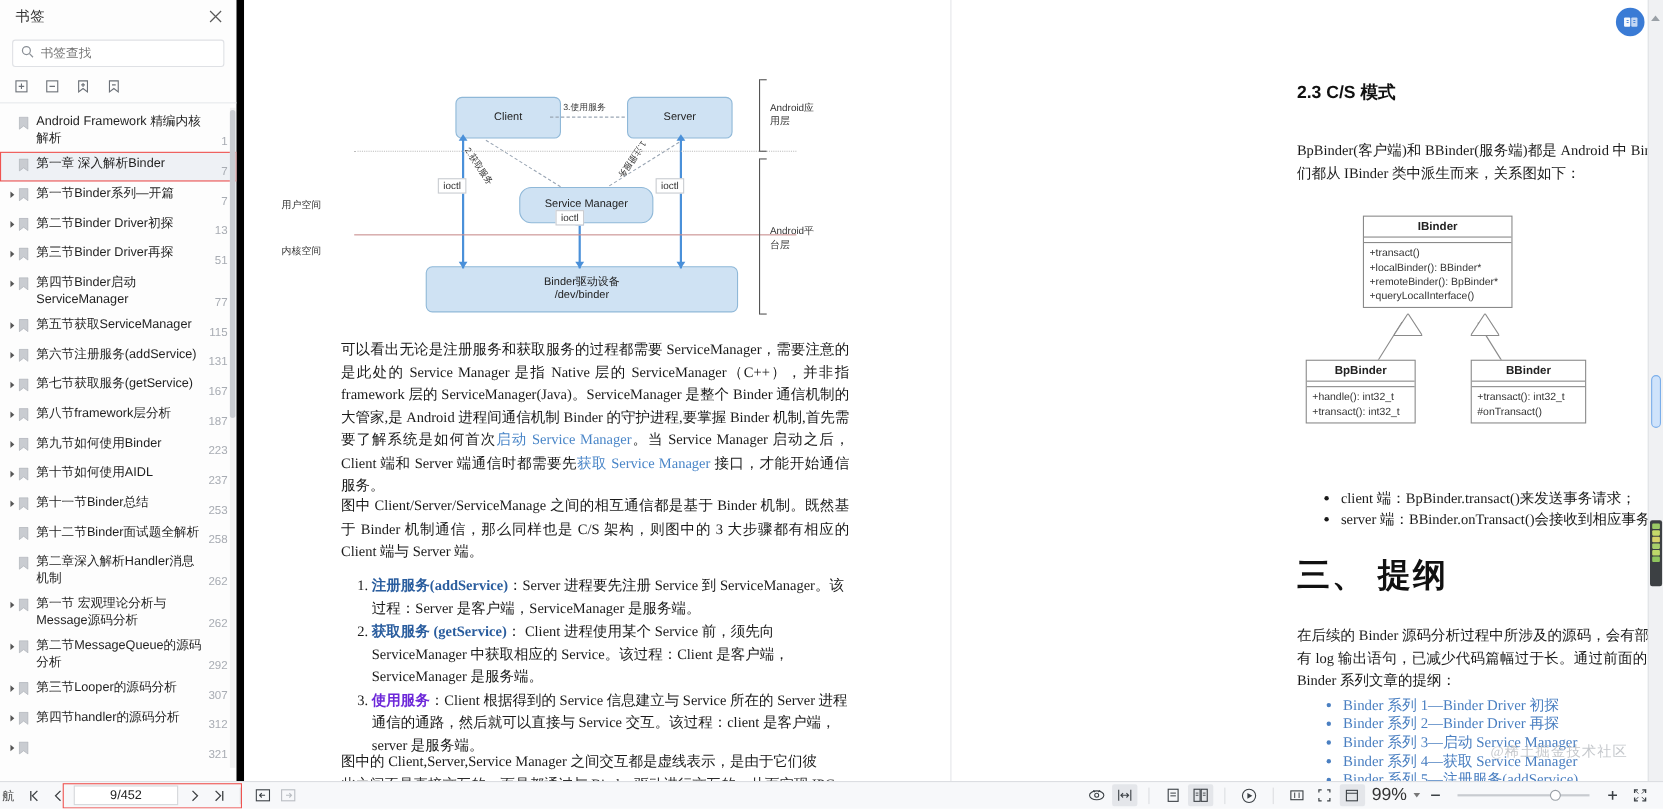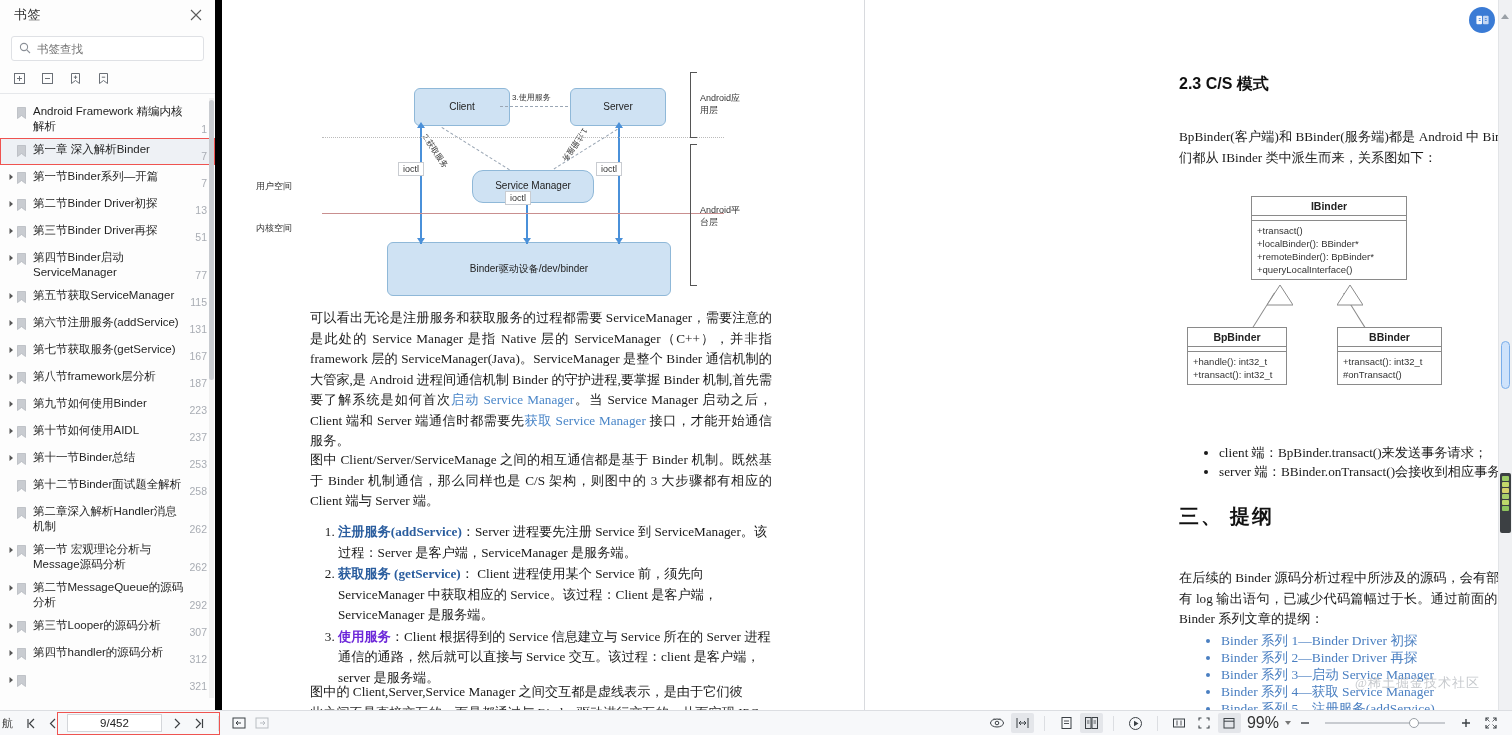--- a/index.html
+++ b/index.html
@@ -147,21 +147,21 @@
     line-height: 20.5px; color: #1a1a1a; margin-bottom: 1px;
   }
   .ol-list li b { color: #2a5d9e; }
 
   
   .h2-title {
     position: absolute; font-size: 16px; font-weight: bold; color: #111;
     font-family: "Liberation Sans", sans-serif;
   }
   .h1-title {
-    position: absolute; font-size: 20px; color: #111;
+    position: absolute; font-size: 30px; color: #111;
     font-family: "Liberation Serif", serif; letter-spacing: 2px;
   }
   .uml { position: absolute; }
   .ubox { position: absolute; border: 1px solid #8a8a8a; background: #fff; }
   .ubox .utitle {
     text-align: center; font-size: 10.5px; font-weight: bold; color: #222;
     padding: 3px 0; border-bottom: 1px solid #8a8a8a;
   }
   .ubox .uspacer { height: 5px; border-bottom: 1px solid #8a8a8a; }
   .ubox .umethods { padding: 3px 5px; font-size: 9.5px; line-height: 13px; color: #333; }
@@ -510,21 +510,21 @@
   <div id="doc-view">
     <div class="page-gap"></div>
 
     <div class="page" id="page-left">
 
       <div class="diagram">
 
         <div class="dbox" style="left:80px; top:18px; width:96px; height:38px;margin-left:12px;">Client</div>
         <div class="dbox" style="left:248px; top:18px; width:96px; height:38px;">Server</div>
         <div class="dbox" style="left:150px; top:100px; width:122px; height:33px;border-radius:11px;">Service Manager</div>
-        <div class="dbox" style="left:65px; top:172px; width:284px; height:54px; flex-direction:row;">
+        <div class="dbox" style="left:65px; top:172px; width:284px; height:42px; flex-direction:column;">
           <span>Binder驱动设备</span>
           <span>/dev/binder</span>
         </div>
 
         <div class="dlabel" style="left:190px; top:22px;">3.使用服务</div>
         <div class="dlabel" style="left:107px; top:62px; transform:rotate(56deg); transform-origin:0 0;">2.获取服务</div>
         <div class="dlabel" style="left:268px; top:62px; transform:rotate(124deg); transform-origin:0 0;">1.注册服务</div>
 
         <div style="position:absolute; left:178px; top:36px; width:68px; border-top:1px dashed #9aa6b4;"></div>
 
@@ -576,21 +576,21 @@
     </div>
 
     <div class="page" id="page-right">
 
       <h2 class="h2-title" style="left:314px; top:74px;">2.3 C/S 模式</h2>
 
       <div class="body-text" style="left:314px; top:127px; width:462px;">BpBinder(客户端)和 BBinder(服务端)都是 Android 中 Binder 通信相关的代表，它们都从 IBinder 类中派生而来，关系图如下：</div>
 
       <div class="uml" style="left:314px; top:190px; width:330px; height:205px;">
 
-        <div class="ubox" style="left:72px; top:6px; width:156px;">
+        <div class="ubox" style="left:60px; top:6px; width:136px;">
           <div class="utitle">IBinder</div>
           <div class="uspacer"></div>
           <div class="umethods" id="ibinder-methods">
               <div>+transact()</div>
               <div>+localBinder(): BBinder*</div>
               <div>+remoteBinder(): BpBinder*</div>
               <div>+queryLocalInterface()</div>
             </div>
         </div>
 

